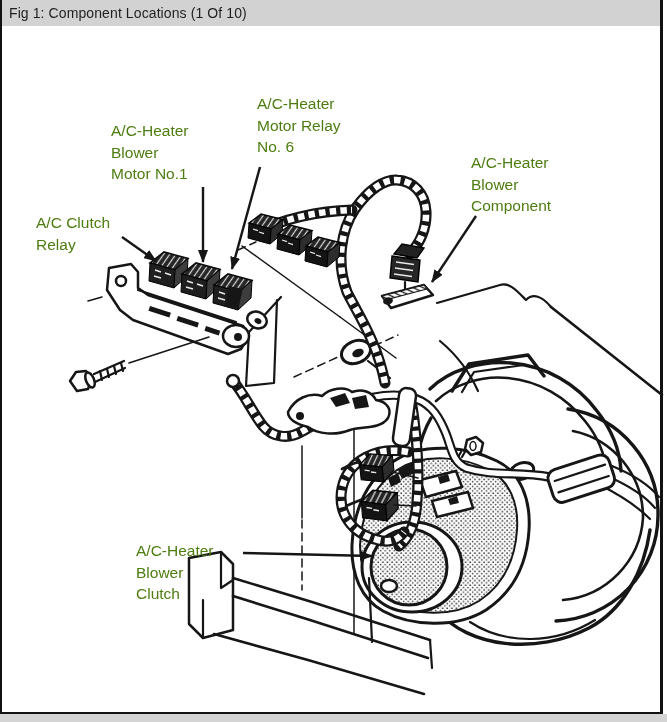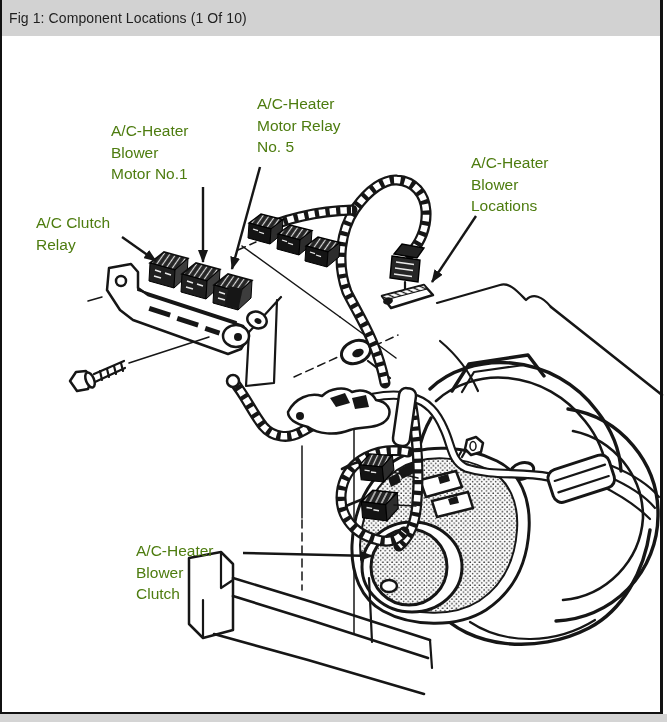--- a/index.html
+++ b/index.html
@@ -1,21 +1,21 @@
 <!DOCTYPE html>
 <html><head>
 <meta charset="utf-8">
 <style>
   html,body{margin:0;padding:0;background:#fff;width:667px;height:722px;overflow:hidden;}
   #stage{position:relative;width:667px;height:722px;background:#fff;font-family:"Liberation Sans",sans-serif;}
   .border-left{position:absolute;left:0;top:0;width:2px;height:714px;background:#111;}
   .border-right{position:absolute;left:660px;top:0;width:3px;height:714px;background:#111;}
   .border-bottom{position:absolute;left:0;top:712px;width:663px;height:2px;background:#111;}
   .bottom-strip{position:absolute;left:0;top:714px;width:667px;height:8px;background:#d4d4d4;}
-  .titlebar{position:absolute;left:2px;top:0;width:658px;height:36px;background:#d2d2d2;
+  .titlebar{position:absolute;left:2px;top:0;width:658px;height:26px;background:#d2d2d2;
             display:flex;align-items:center;}
   .titlebar span{font-size:14px;color:#1f1f1f;padding-left:7px;letter-spacing:0.1px;}
   svg{position:absolute;left:0;top:0;}
   .lbl{position:absolute;font-size:15.5px;line-height:21.5px;color:#4d7c0f;white-space:nowrap;}
   
   .ln  {fill:none;stroke:#161616;stroke-width:2.2;stroke-linecap:round;stroke-linejoin:round;}
   .ln1 {fill:none;stroke:#161616;stroke-width:1.5;stroke-linecap:round;}
   .ln2 {fill:none;stroke:#161616;stroke-width:2.6;stroke-linecap:round;stroke-linejoin:round;}
   .ln3 {fill:none;stroke:#161616;stroke-width:3.4;stroke-linecap:round;stroke-linejoin:round;}
   .wf  {fill:#ffffff;stroke:#161616;stroke-width:2.5;stroke-linejoin:round;}
@@ -245,30 +245,30 @@
   </svg>
 
   <div class="lbl" style="left:111px;top:120px">
     <div>A/C-Heater</div>
     <div>Blower</div>
     <div>Motor No.1</div>
   </div>
   <div class="lbl" style="left:257px;top:93px">
     <div>A/C-Heater</div>
     <div>Motor Relay</div>
-    <div>No. 5</div>
+    <div>No. 6</div>
   </div>
   <div class="lbl" style="left:36px;top:212px">
     <div>A/C Clutch</div>
     <div>Relay</div>
   </div>
   <div class="lbl" style="left:471px;top:152px">
     <div>A/C-Heater</div>
     <div>Blower</div>
-    <div>Locations</div>
+    <div>Component</div>
   </div>
   <div class="lbl" style="left:136px;top:540px">
     <div>A/C-Heater</div>
     <div>Blower</div>
     <div>Clutch</div>
   </div>
 
   <div class="titlebar">
     <span>Fig 1: Component Locations (1 Of 10)</span>
   </div>

